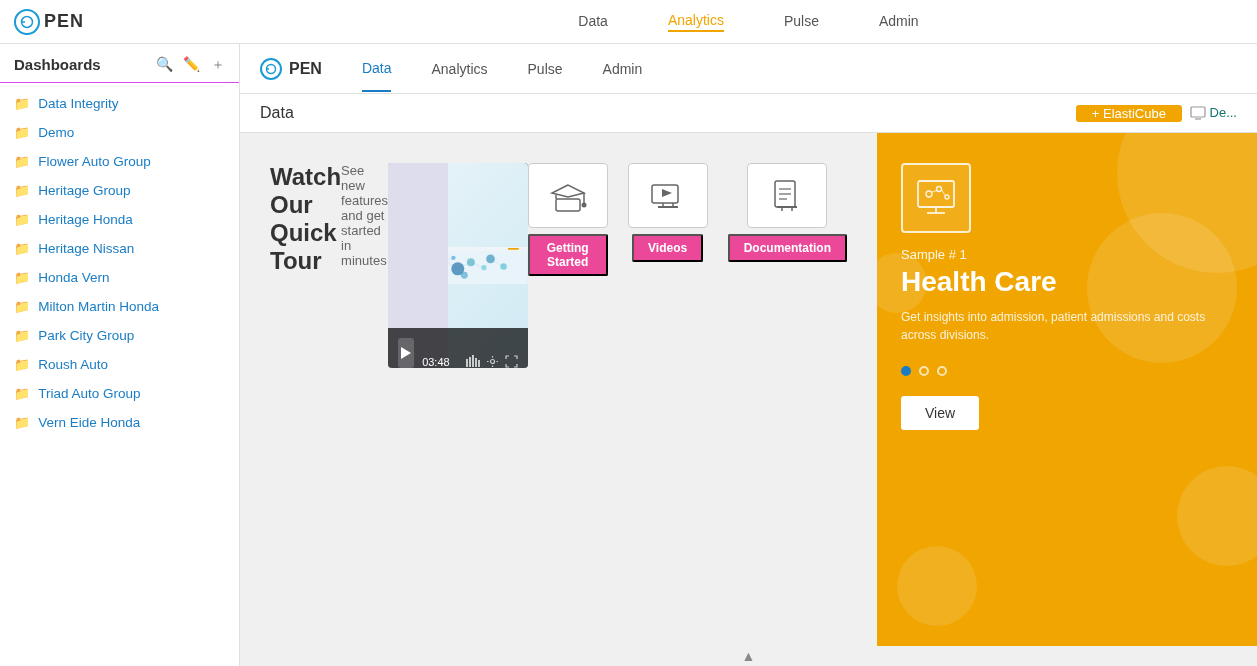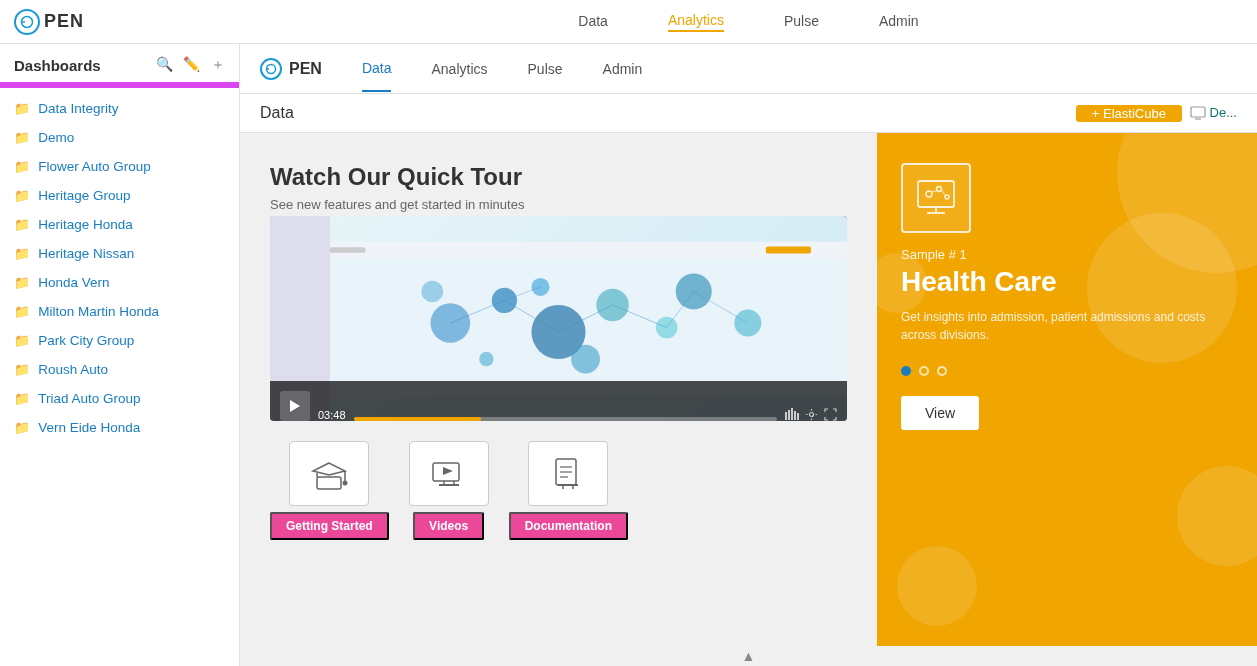--- a/index.html
+++ b/index.html
@@ -70,23 +70,22 @@
       width: 240px;
       background: #fff;
       border-right: 1px solid #e0e0e0;
       display: flex;
       flex-direction: column;
       flex-shrink: 0;
       overflow-y: auto;
     }
     .sidebar-header {
       display: flex;
-      align-items: center;
       padding: 12px 14px 8px 14px;
-      border-bottom: 6px solid #d946ef;
+      border-bottom: 1px solid #d946ef;
     }
     .sidebar-title {
       font-size: 15px;
       font-weight: 600;
       color: #333;
       flex: 1;
     }
     .sidebar-icons {
       display: flex;
       gap: 10px;
@@ -195,21 +194,21 @@
       display: flex;
       overflow: hidden;
     }
 
     
     .left-panel {
       flex: 1;
       background: #f0f0f0;
       padding: 30px 30px 20px 30px;
       display: flex;
-      flex-direction: column;
+      flex-direction: row;
       overflow: hidden;
     }
     .tour-title {
       font-size: 24px;
       font-weight: 600;
       color: #333;
       margin-bottom: 6px;
     }
     .tour-subtitle {
       font-size: 13px;

